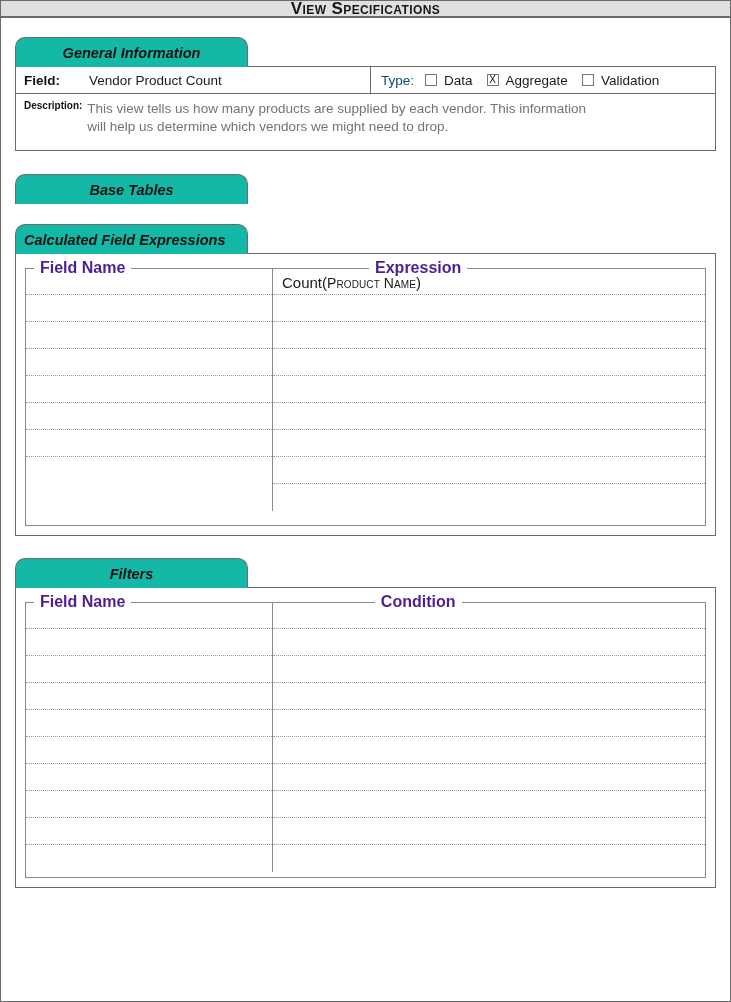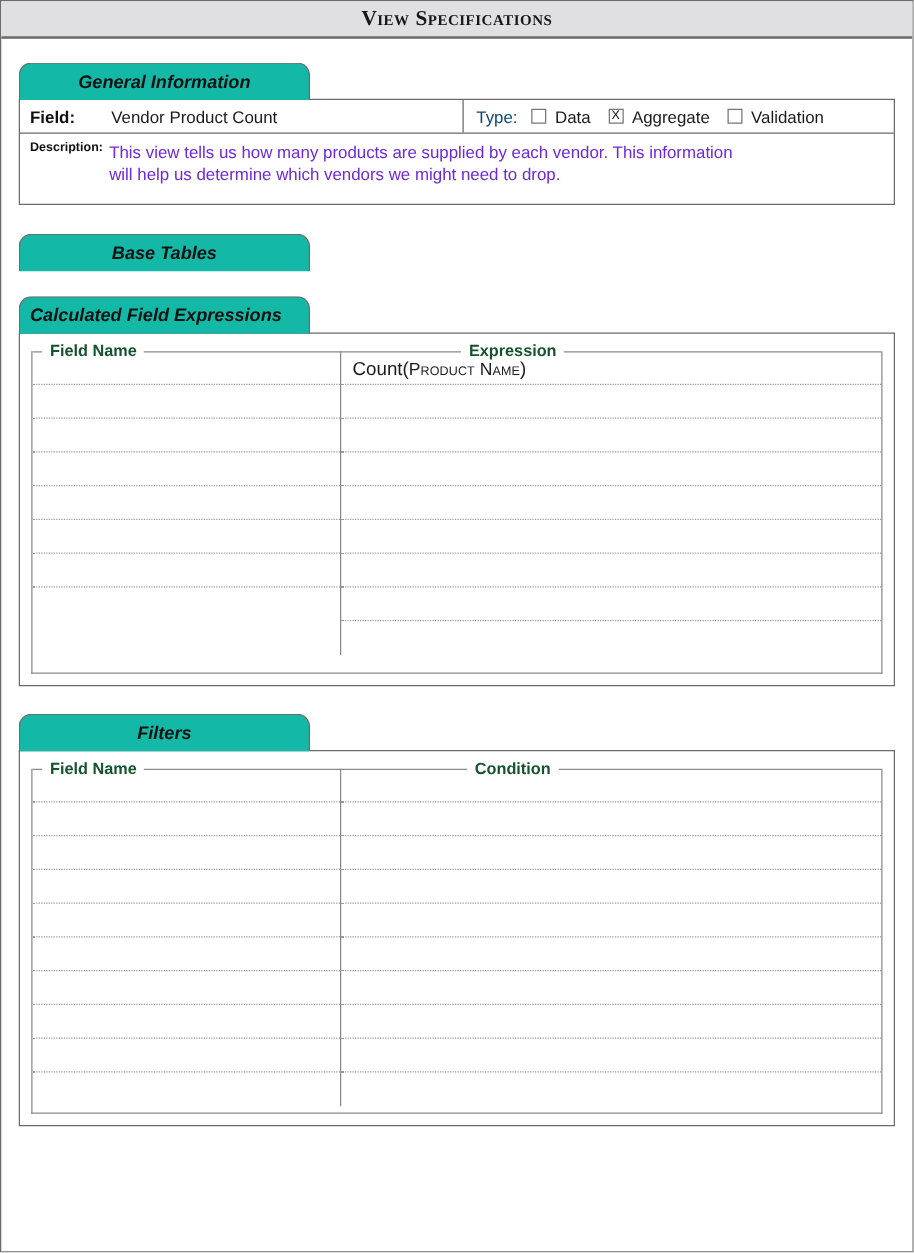--- a/index.html
+++ b/index.html
@@ -17,28 +17,27 @@
     width: 731px;
     height: 1002px;
     background: #ffffff;
     border: 1px solid #6b6b6b;
     box-sizing: border-box;
     overflow: hidden;
   }
 
   
   .titlebar {
-    height: 30px;
+    height: 17px;
     background: #e0e0e2;
     border-bottom: 2px solid #6b6b6b;
     display: flex;
     align-items: center;
     justify-content: center;
     box-sizing: border-box;
-    font-family: Liberation Serif, serif;
   }
   .titlebar .title {
     font-weight: bold;
     font-size: 17px;
     font-variant: small-caps;
     letter-spacing: 0.4px;
     color: #171717;
   }
 
   
@@ -164,21 +163,21 @@
     font-weight: bold;
     font-size: 10px;
     color: #111111;
     padding-top: 1px;
   }
   .desc-text {
     flex: 1 1 auto;
     margin-left: 5px;
     font-size: 13.5px;
     line-height: 18px;
-    color: #6d28d9;
+    color: #737373;
     padding-top: 1px;
   }
   .desc-text .l2 { display: block; }
 
   
   .base-body {
     height: 81px;
     padding: 12px 0 0 9px;
     box-sizing: border-box;
   }
@@ -204,22 +203,22 @@
     top: -8px;
     left: 0;
     right: 0;
     height: 16px;
     display: flex;
     align-items: center;
     pointer-events: none;
   }
   .legend {
     font-weight: bold;
-    font-size: 13px;
-    color: #14532d;
+    font-size: 16px;
+    color: #4c1d95;
     background: #ffffff;
     padding: 0 6px;
     white-space: nowrap;
     line-height: 16px;
   }
   .legend-line {
     flex: 1 1 auto;
     height: 1px;
     background: #8a8a8a;
   }

